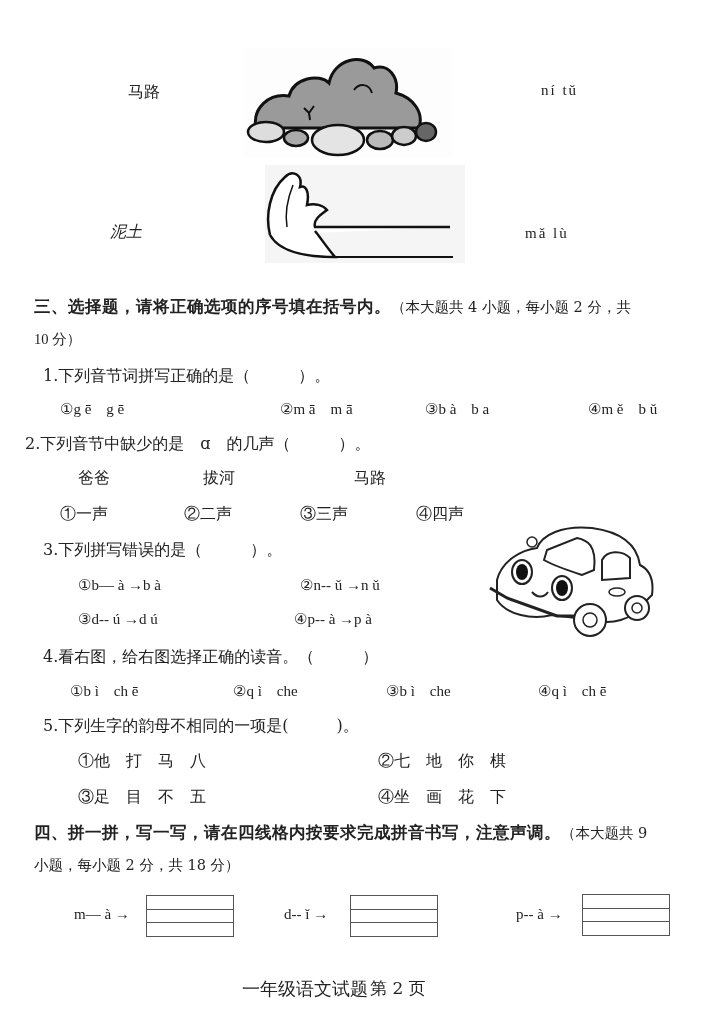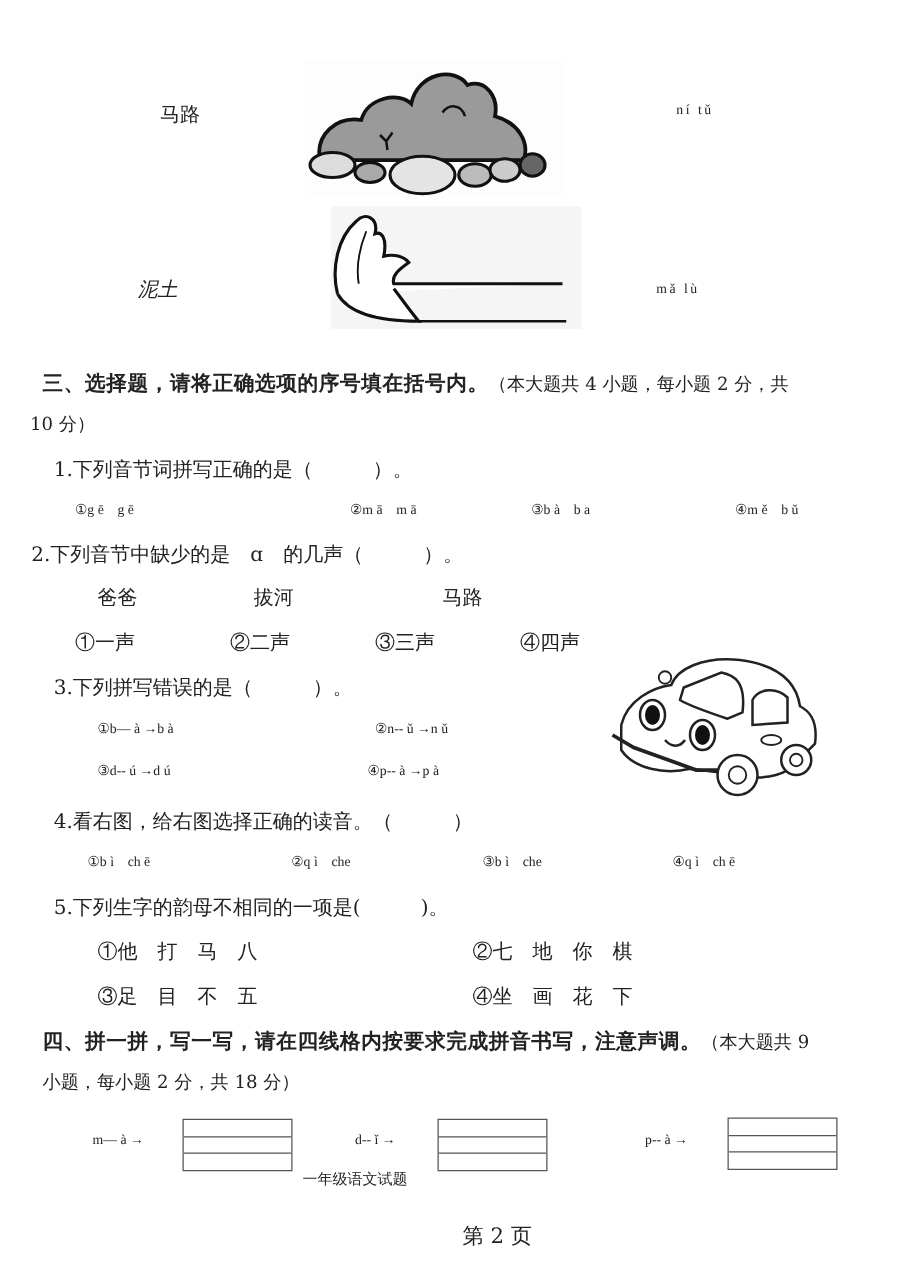--- a/index.html
+++ b/index.html
@@ -4,21 +4,21 @@
 <style>
   html, body { margin: 0; padding: 0; background: #ffffff; }
   body {
     width: 724px; height: 1024px; position: relative; overflow: hidden;
     font-family: "DejaVu Serif", "Liberation Serif", serif;
     color: #222;
   }
   .abs { position: absolute; white-space: nowrap; }
   .serif { font-family: "Liberation Serif", "DejaVu Serif", serif; }
   .txt16 { font-size: 16px; }
-  .txt15 { font-size: 11px; }
+  .txt15 { font-size: 15px; }
   .pic { position: absolute; background: #f6f6f6; }
   .box {
     position: absolute; width: 88px; height: 42px;
     border: 1.2px solid #555; box-sizing: border-box;
   }
   .box .l { position: absolute; left: 0; right: 0; height: 0; border-top: 1.2px solid #555; }
   .section-title { font-size: 16.5px; font-weight: bold; font-family: "DejaVu Sans", sans-serif; letter-spacing: 0.5px; }
   .section-note { font-weight: normal; font-family: "DejaVu Serif", serif; font-size: 14.5px; }
 </style>
 </head>
@@ -48,21 +48,21 @@
     <path d="M5 70 C0 50 5 25 20 12 C28 4 38 10 35 22 C40 20 45 25 42 40 C50 38 58 40 62 45 C55 50 48 55 50 62 L185 62" fill="#fff" stroke="#111" stroke-width="2.5"></path>
     <path d="M5 70 C15 88 45 92 70 92 C60 80 55 72 50 66" fill="#fff" stroke="#111" stroke-width="2.5"></path>
     <path d="M70 92 L188 92" stroke="#111" stroke-width="2"></path>
     <path d="M28 20 C22 35 20 50 22 62" fill="none" stroke="#111" stroke-width="1.5"></path>
   </svg>
 </div>
 
 <div class="abs" style="left:34px; top:296px;">
   <span class="section-title">三、选择题，请将正确选项的序号填在括号内。</span><span class="section-note">（本大题共 4 小题，每小题 2 分，共</span>
 </div>
-<div class="abs section-note" style="left:24px; top:330px;">10 分）</div>
+<div class="abs section-note" style="left:34px; top:330px;font-family:Liberation Serif, serif;">10 分）</div>
 
 <div class="abs txt16" style="left:43px; top:366px;">1.下列音节词拼写正确的是（　　　）。</div>
 <div class="abs txt15 serif" style="left:60px; top:400px;font-family:Liberation Serif, serif;">①g ē　g ē</div>
 <div class="abs txt15 serif" style="left:241px; top:400px;margin-left:39px;">②m ā　m ā</div>
 <div class="abs txt15 serif" style="left:425px; top:400px;">③b à　b a</div>
 <div class="abs txt15 serif" style="left:588px; top:400px;">④m ě　b ǔ</div>
 
 <div class="abs txt16" style="left:25px; top:434px;">2.下列音节中缺少的是　ɑ　的几声（　　　）。</div>
 <div class="abs txt16" style="left:78px; top:468px;">爸爸</div>
 <div class="abs txt16" style="left:203px; top:468px;">拔河</div>
@@ -126,14 +126,14 @@
   <div class="l" style="top:13px;"></div>
     <div class="l" style="top:26px;"></div>
 </div>
 
 <div class="abs txt15 serif" style="left:516px; top:906px;">p-- à →</div>
 <div class="box" style="left:582px; top:894px;">
   <div class="l" style="top:13px;"></div>
     <div class="l" style="top:26px;"></div>
 </div>
 
-<div class="abs" style="left:242px; top:935px; font-size:12px;">一年级语文试题</div>
+<div class="abs" style="left:242px; top:977px; font-size:18px;">一年级语文试题</div>
 <div class="abs" style="left:370px; top:977px; font-size:17px;">第 2 页</div>
 
 </body></html>

